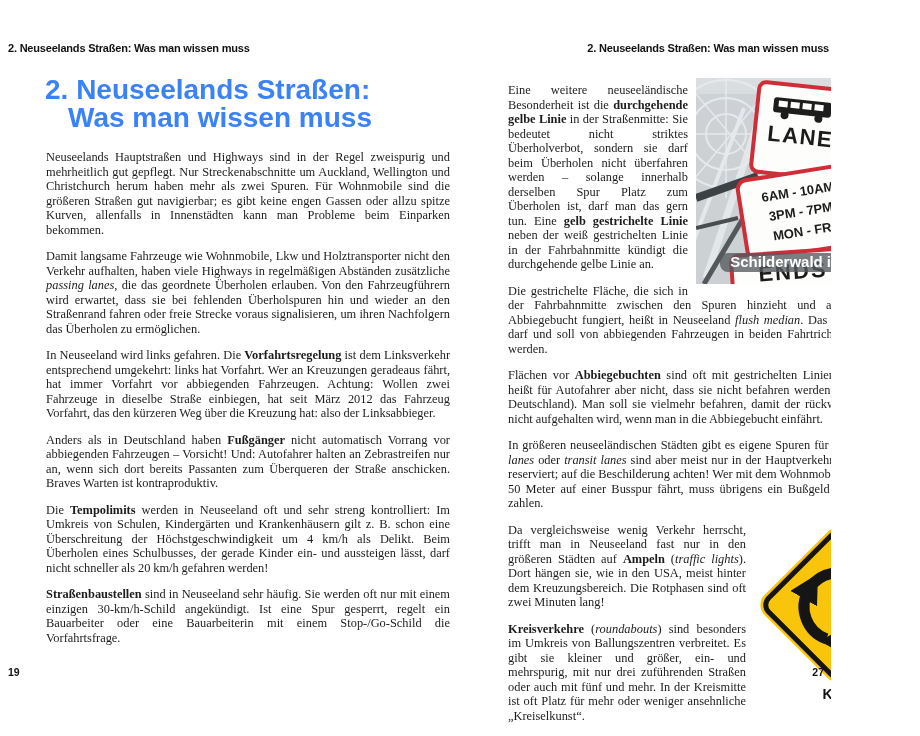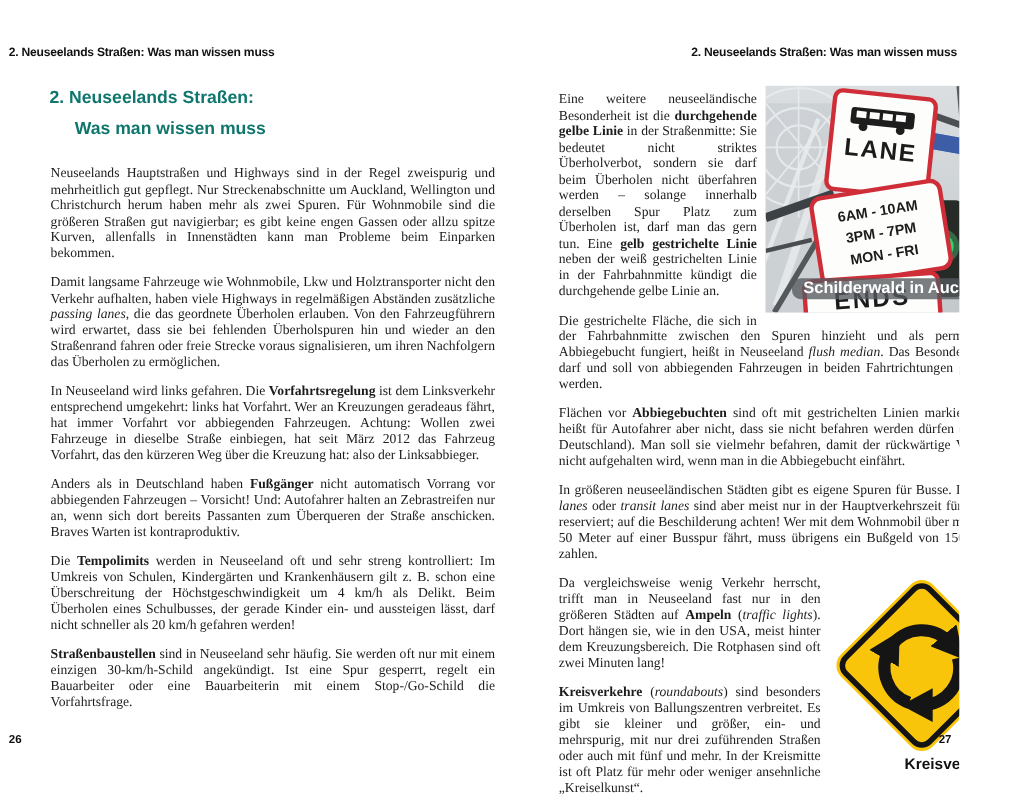--- a/index.html
+++ b/index.html
@@ -1,31 +1,31 @@
 <!DOCTYPE html>
 <html lang="de"><head>
 <meta charset="utf-8">
 <style>
   html,body{margin:0;padding:0;background:#ffffff;}
   #canvas{position:relative;width:831px;height:736px;background:#ffffff;overflow:hidden;
-          font-family:"Liberation Serif", serif;color:#1c1c1c;padding-left:41px;}
+          font-family:"Liberation Serif", serif;color:#1c1c1c;}
 
   
   .runhead{position:absolute;top:42px;font-family:"Liberation Sans",sans-serif;
            font-weight:bold;font-size:11px;letter-spacing:-0.2px;color:#111;}
   .runhead.left{left:8px;}
   .runhead.right{right:2px;text-align:right;}
   .folio{position:absolute;top:666px;font-family:"Liberation Sans",sans-serif;
          font-weight:bold;font-size:10.5px;color:#111;}
   .folio.left{left:8px;}
   .folio.right{right:7px;}
 
   
   .chapter-title{position:absolute;left:45px;top:76px;font-family:"Liberation Sans",sans-serif;
-                 font-weight:bold;font-size:16px;line-height:28px;color:#0f766e;}
+                 font-weight:bold;font-size:28px;line-height:28px;color:#3b82f6;}
   .chapter-title .line2{margin-left:23px;}
 
   
   .col{position:absolute;font-size:12.4px;line-height:14.5px;text-align:justify;
        hyphens:auto;-webkit-hyphens:auto;word-spacing:-0.2px;}
   .col-left{left:46px;top:150px;width:404px;}
   .col-right{left:508px;top:78px;width:412px;}
   .col p{margin:0 0 12px 0;}
   .col-right p{margin:0 12px 12px 0;}
   .col-right p.first{margin-top:5px;}
@@ -170,16 +170,16 @@
           <path d="M66.4,111.9 A34,34 0 0 1 48.6,63" marker-end="url(#ah)"></path>
         </g>
       </svg>
       <figcaption class="ra-caption">Kreisverkehr</figcaption>
     </figure>
 
     <p><span>Da vergleichsweise wenig Verkehr herrscht, trifft man in Neuseeland fast nur in den größeren Städten auf </span><span class="seg-b">Ampeln</span><span> (</span><span class="seg-i">traffic lights</span><span>). Dort hängen sie, wie in den USA, meist hinter dem Kreuzungsbereich. Die Rotphasen sind oft zwei Minuten lang!</span></p>
     <p><span class="seg-b">Kreisverkehre</span><span> (</span><span class="seg-i">roundabouts</span><span>) sind besonders im Umkreis von Ballungszentren verbreitet. Es gibt sie kleiner und größer, ein- und mehrspurig, mit nur drei zuführenden Straßen oder auch mit fünf und mehr. In der Kreismitte ist oft Platz für mehr oder weniger ansehnliche „Kreiselkunst“.</span></p>
   </div>
 
-  <div class="folio left">26</div>
+  <div class="folio left">19</div>
   <div class="folio right">27</div>
 
 </div>
 
 </body></html>

